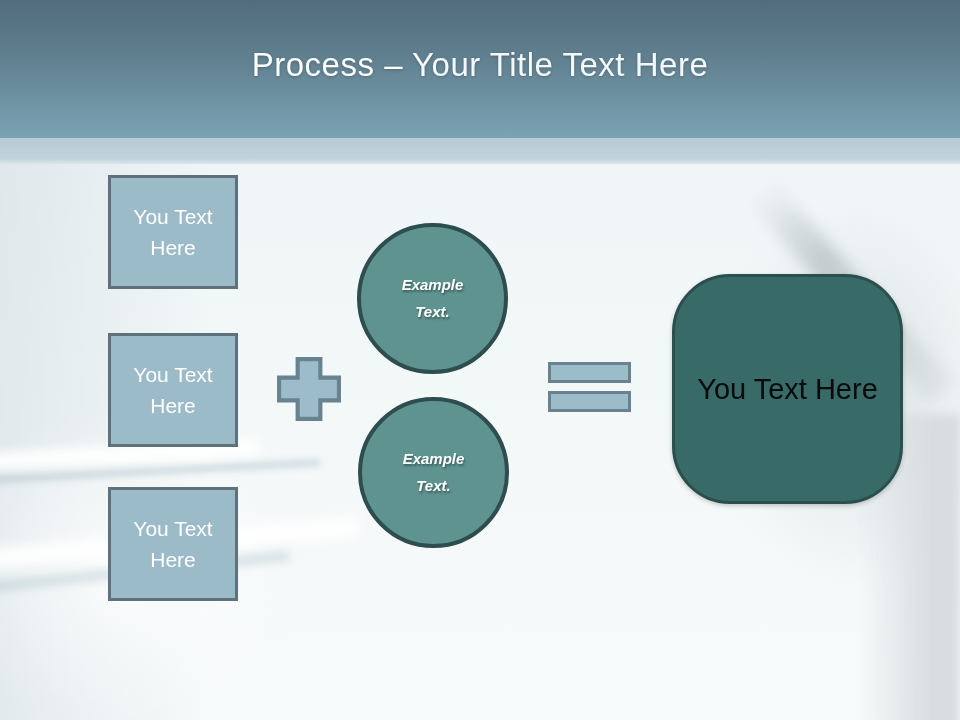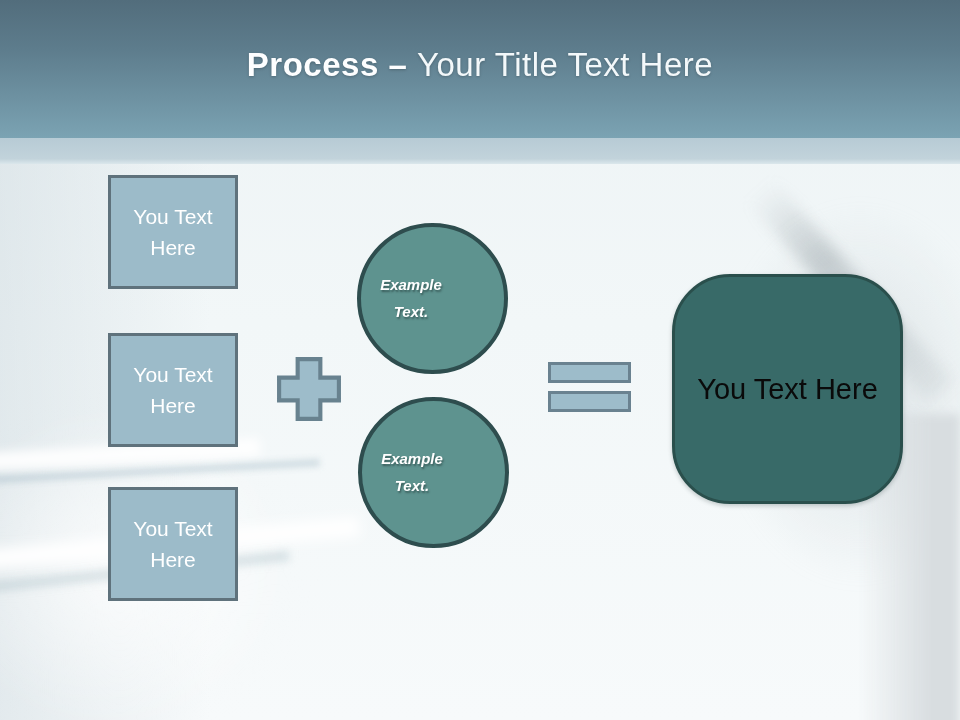--- a/index.html
+++ b/index.html
@@ -17,21 +17,21 @@
   .header-band{
     position:absolute;left:0;top:138px;width:960px;height:26px;
     background:linear-gradient(180deg,#b7cbd5 0%,#c2d3db 80%,#dbe7ec 100%);
   }
   .slide-title{
     margin-top:14px;
     font-size:33px;color:#fdfeff;letter-spacing:.5px;
     text-shadow:0 1px 3px rgba(0,0,0,.22);
     white-space:pre;
   }
-  .slide-title .t-bold{font-weight:bold;}
+  .slide-title .t-bold{font-weight:normal;}
   .slide-title .t-rest{font-weight:normal;color:#f3f8fa;margin-top:28px;}
   
   .body-area{position:absolute;left:0;top:164px;width:960px;height:556px;overflow:hidden;}
   .bg{position:absolute;pointer-events:none;}
   .bg-left-shade{left:0;top:0;width:300px;height:556px;
     background:linear-gradient(90deg,rgba(203,215,221,.45),rgba(203,215,221,0) 70%);}
   .bg-glow{left:-60px;top:240px;width:360px;height:330px;border-radius:50%;
     background:radial-gradient(closest-side,rgba(255,255,255,.75),rgba(255,255,255,0));filter:blur(14px);}
   .streak1{left:-40px;top:282px;width:300px;height:18px;background:rgba(255,255,255,.9);filter:blur(5px);transform:rotate(-3deg);}
   .streak2{left:-40px;top:304px;width:360px;height:8px;background:rgba(150,175,188,.35);filter:blur(3px);transform:rotate(-3deg);}
@@ -53,21 +53,21 @@
   .tb1{top:175px;} .tb2{top:333px;} .tb3{top:487px;}
   .plus-wrap{position:absolute;left:276px;top:356px;width:66px;height:66px;}
   .eq-bar{
     position:absolute;left:548px;width:83px;height:21px;box-sizing:border-box;
     background:#9dbcca;border:3px solid #6a8290;
   }
   .eq1{top:362px;} .eq2{top:391px;}
   .circle{
     position:absolute;width:151px;height:151px;box-sizing:border-box;border-radius:50%;
     background:#5e938f;border:4px solid #2e4d4e;
-    display:flex;align-items:center;justify-content:flex-start;text-align:center;
+    display:flex;align-items:center;justify-content:center;text-align:center;
   }
   .c1{left:357px;top:223px;} .c2{left:358px;top:397px;}
   .circle .c-label{
     width:100px;color:#ffffff;font-weight:bold;font-style:italic;font-size:15px;line-height:1.75;
     text-shadow:1px 2px 2px rgba(30,50,50,.55);
   }
   .result-box{
     position:absolute;left:672px;top:274px;width:231px;height:230px;box-sizing:border-box;
     background:#386a68;border:3px solid #2a4f4c;border-radius:58px;
     display:flex;align-items:center;justify-content:center;text-align:center;

